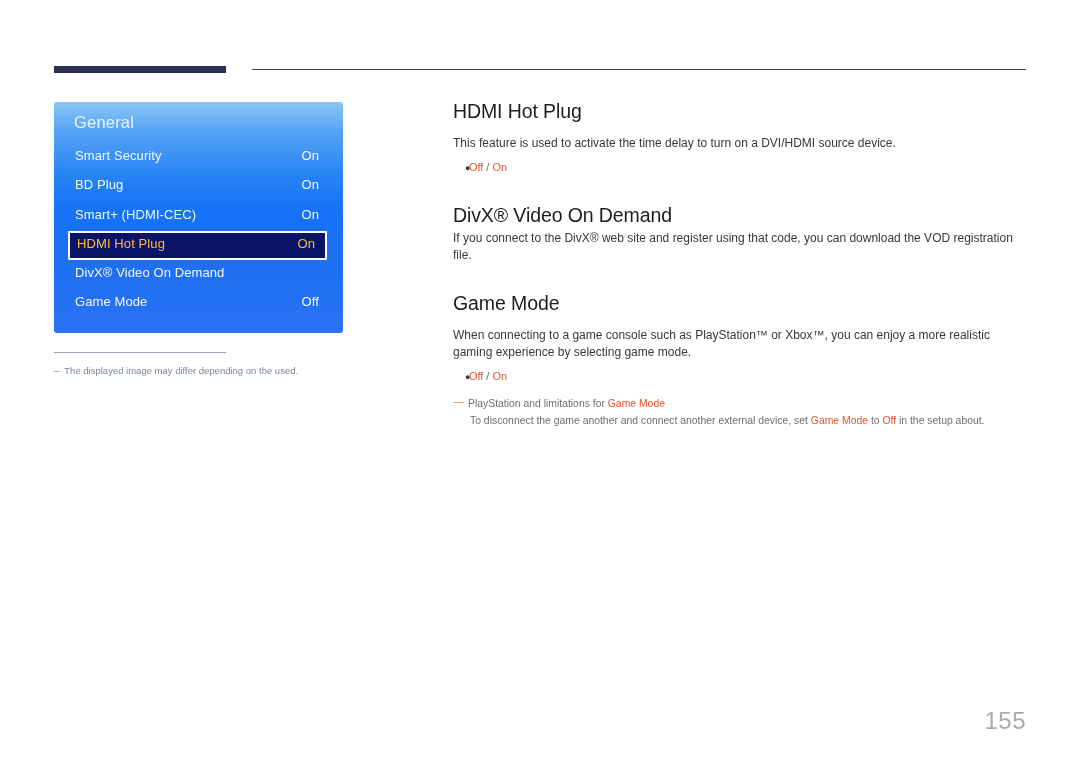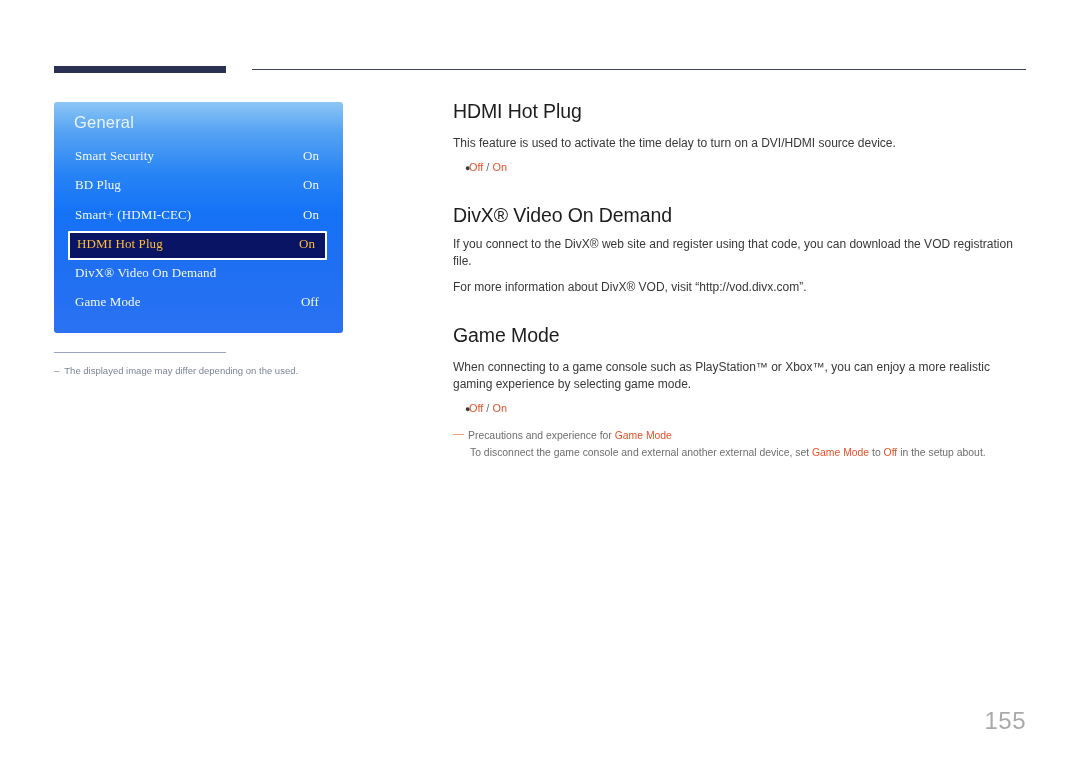--- a/index.html
+++ b/index.html
@@ -66,21 +66,20 @@
   .osd-rows {
     position: absolute;
     left: 0;
     top: 41px;
     width: 100%;
   }
   .osd-row {
     position: relative;
     height: 29.3px;
     box-sizing: border-box;
-    font-family: Liberation Serif, serif;
   }
   .osd-row .lbl {
     position: absolute;
     left: 21px;
     top: 5px;
     font-size: 13px;
     color: #f2f7fd;
     letter-spacing: .1px;
   }
   .osd-row .val {
@@ -150,21 +149,21 @@
     margin: 0;
   }
   .sec-title.spaced { margin-top: 28px; }
   .para {
     font-size: 12px;
     color: #38383a;
     line-height: 17px;
     margin: 12px 0 0 0;
     letter-spacing: 0;
   }
-  .para.tight { margin-top: 9px; }
+  .para.tight { margin-top: 3px; }
 
   .bullet-row {
     display: flex;
     align-items: baseline;
     margin-top: 7px;
     font-size: 10.9px;
     line-height: 16px;
   }
   .bullet-dot {
     width: 16px;
@@ -266,32 +265,31 @@
 
   <h2 class="sec-title">HDMI Hot Plug</h2>
   <p class="para">This feature is used to activate the time delay to turn on a DVI/HDMI source device.</p>
   <div class="bullet-row">
     <span class="bullet-dot">●</span>
     <span><span class="accent">Off</span><span class="slash"> / </span><span class="accent">On</span></span>
   </div>
 
   <h2 class="sec-title spaced">DivX® Video On Demand</h2>
   <p class="para tight">If you connect to the DivX® web site and register using that code, you can download the VOD registration file.</p>
-  <p class="para tight">For more information about DivX® VOD, visit “http://vod.divx.com”.</p>
 
   <h2 class="sec-title spaced">Game Mode</h2>
   <p class="para">When connecting to a game console such as PlayStation™ or Xbox™, you can enjoy a more realistic gaming experience by selecting game mode.</p>
   <div class="bullet-row">
     <span class="bullet-dot">●</span>
     <span><span class="accent">Off</span><span class="slash"> / </span><span class="accent">On</span></span>
   </div>
 
   <div class="note-block">
     <div class="note-line1">
       <span class="dash">—</span>
-      <span><span>Precautions and experience for </span><span class="accent">Game Mode</span></span>
-    </div>
-    <div class="note-line2"><span>To disconnect the game console and external another external device, set </span><span class="accent">Game Mode</span><span> to </span><span class="accent">Off</span><span> in the setup about.</span></div>
+      <span><span>PlayStation and limitations for </span><span class="accent">Game Mode</span></span>
+    </div>
+    <div class="note-line2"><span>To disconnect the game another and connect another external device, set </span><span class="accent">Game Mode</span><span> to </span><span class="accent">Off</span><span> in the setup about.</span></div>
   </div>
 
 </div>
 
 <div id="page-number">155</div>
 
 </body></html>

